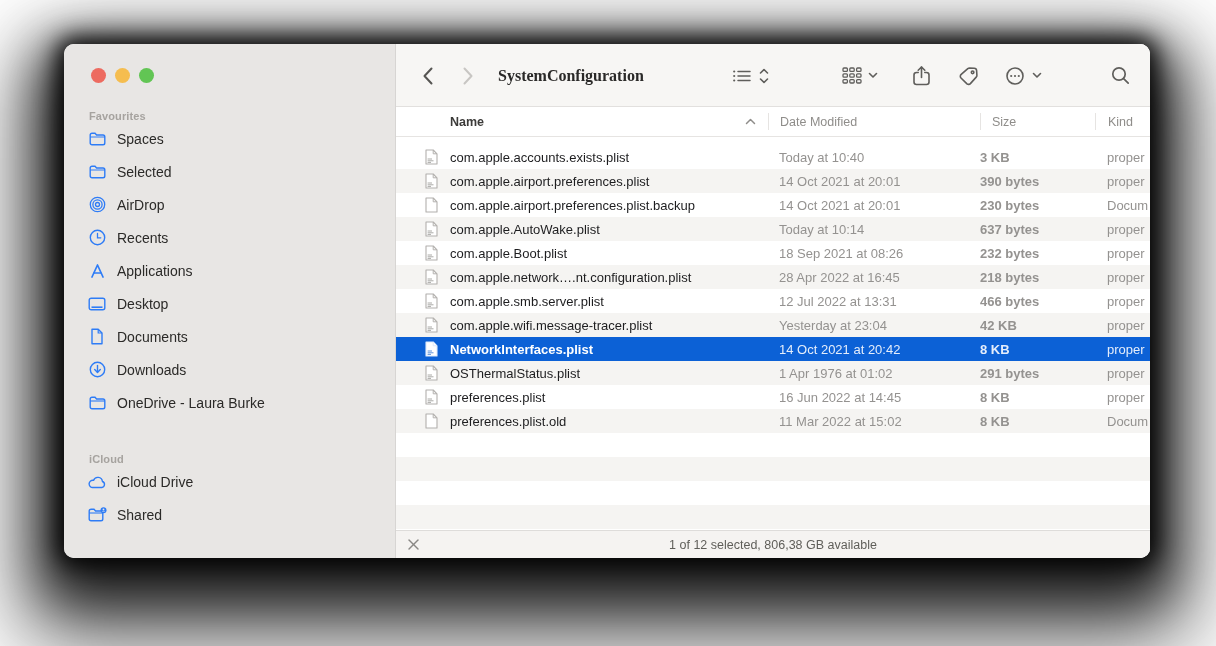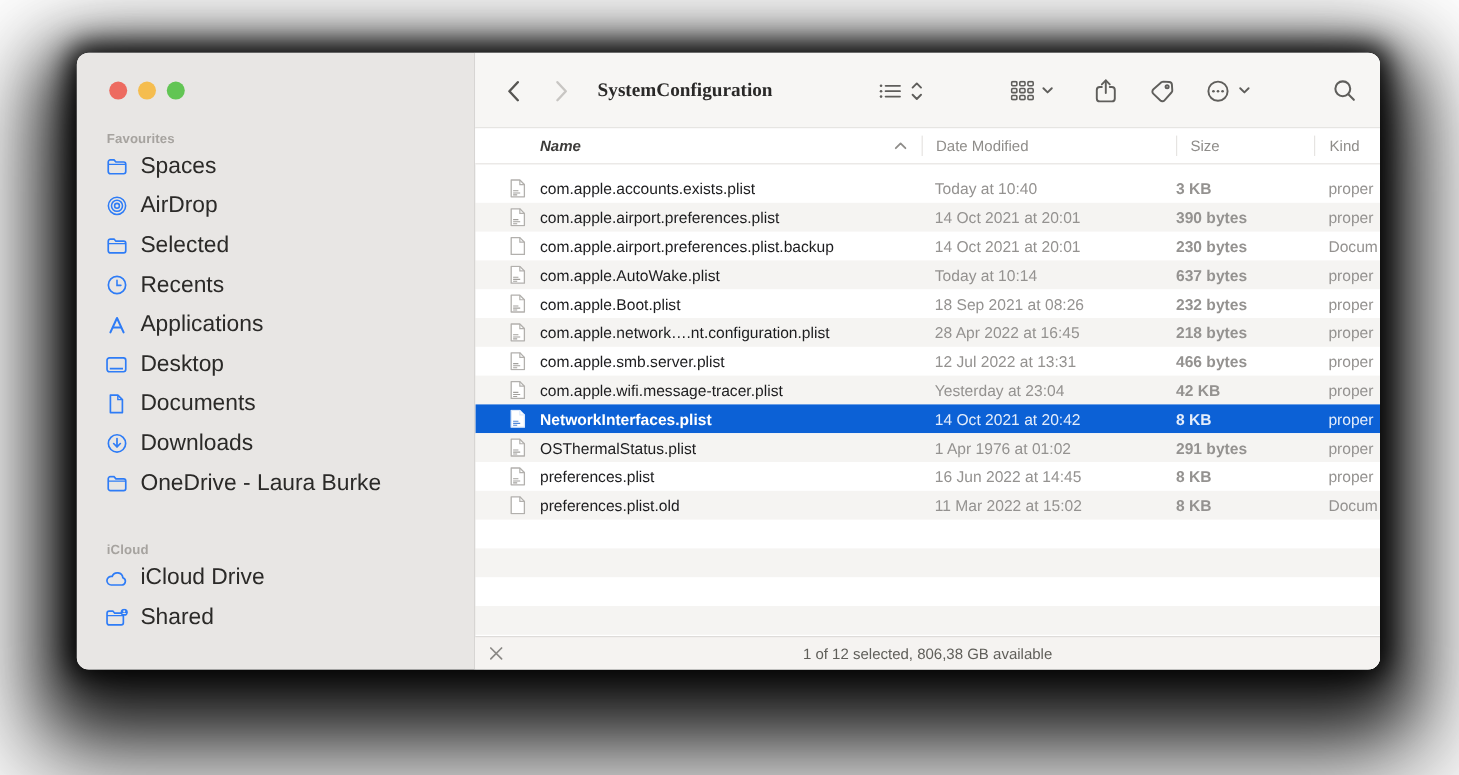--- a/index.html
+++ b/index.html
@@ -21,21 +21,21 @@
              padding:24px 0 0 0; position:relative; }
   .traffic { display:flex; gap:9px; padding-left:27px; }
   .tl { width:15px; height:15px; border-radius:50%; }
   .sb-header { font-size:11px; font-weight:700; color:#a6a39f; padding-left:25px; margin-top:27px;
                letter-spacing:.1px; }
   .sb-header.later { margin-top:34px; }
   .sb-item { display:flex; align-items:center; height:33px; padding-left:23px; gap:10px; }
   .sb-icon { width:20px; height:18px; display:flex; align-items:center; justify-content:center;
              color:#2e7cf6; flex:0 0 20px; }
   .sb-icon svg { display:block; }
-  .sb-label { font-size:19px; color:#2b2a28; white-space:nowrap; }
+  .sb-label { font-size:14px; color:#2b2a28; white-space:nowrap; }
 
   
   .main { flex:1; display:flex; flex-direction:column; background:#fff; min-width:0; }
 
   
   .toolbar { height:63px; background:#f7f6f4; border-bottom:1px solid #e2e0de;
              position:relative; flex:0 0 63px;font-family:Liberation Serif, serif; }
   .tb { position:absolute; top:0; height:63px; display:flex; align-items:center; color:#5f5e5b; }
   .tb svg { display:block; }
   .nav-back   { left:26px; color:#565552; }
@@ -46,21 +46,21 @@
   .tb-share   { left:516px; }
   .tb-tag     { left:562px; }
   .tb-more    { left:608px; gap:6px; }
   .tb-search  { left:714px; }
 
   
   .thead { height:30px; background:#fff; border-bottom:1px solid #e6e4e2;
            position:relative; display:flex; align-items:center; flex:0 0 30px;
            font-size:12.5px; color:#8f8d8a; }
   .th-name { width:372px; padding-left:54px; color:#3c3b39; font-weight:700; position:relative;
-             display:flex; align-items:center;font-style:italic; }
+             display:flex; align-items:center; }
   .sort-caret { position:absolute; right:12px; color:#8f8d8a; display:flex; }
   .th-date { width:212px; padding-left:11px; border-left:1px solid #e6e4e2; height:17px;
              display:flex; align-items:center; }
   .th-size { width:115px; padding-left:11px; border-left:1px solid #e6e4e2; height:17px;
              display:flex; align-items:center; }
   .th-kind { flex:1; padding-left:12px; border-left:1px solid #e6e4e2; height:17px;
              display:flex; align-items:center; }
 
   
   .list { flex:1; padding-top:8px; overflow:hidden; background:#fff; }
@@ -102,38 +102,38 @@
             <span class="sb-icon">
               <svg width="17" height="14" viewBox="0 0 17 14">
                 <path d="M1.2 3 C1.2 2 2 1.2 3 1.2 H6 L7.6 3 H14 C15 3 15.8 3.8 15.8 4.8 V11 C15.8 12 15 12.8 14 12.8 H3 C2 12.8 1.2 12 1.2 11 Z" fill="none" stroke="currentColor" stroke-width="1.4"></path>
                 <line x1="1.2" y1="5" x2="15.8" y2="5" stroke="currentColor" stroke-width="1.1"></line>
               </svg>
             </span>
             <span class="sb-label">Spaces</span>
           </div>
           <div class="sb-item">
             <span class="sb-icon">
+              <svg width="17" height="14" viewBox="0 0 17 14">
+                <path d="M1.2 3 C1.2 2 2 1.2 3 1.2 H6 L7.6 3 H14 C15 3 15.8 3.8 15.8 4.8 V11 C15.8 12 15 12.8 14 12.8 H3 C2 12.8 1.2 12 1.2 11 Z" fill="none" stroke="currentColor" stroke-width="1.4"></path>
+                <line x1="1.2" y1="5" x2="15.8" y2="5" stroke="currentColor" stroke-width="1.1"></line>
+              </svg>
+            </span>
+            <span class="sb-label">Selected</span>
+          </div>
+          <div class="sb-item">
+            <span class="sb-icon">
               <svg width="17" height="17" viewBox="0 0 17 17">
                 <g fill="none" stroke="currentColor" stroke-width="1.3">
                   <circle cx="8.5" cy="8.5" r="2"></circle>
                   <circle cx="8.5" cy="8.5" r="4.6"></circle>
                   <circle cx="8.5" cy="8.5" r="7.2"></circle>
                 </g>
               </svg>
             </span>
             <span class="sb-label">AirDrop</span>
-          </div>
-          <div class="sb-item">
-            <span class="sb-icon">
-              <svg width="17" height="14" viewBox="0 0 17 14">
-                <path d="M1.2 3 C1.2 2 2 1.2 3 1.2 H6 L7.6 3 H14 C15 3 15.8 3.8 15.8 4.8 V11 C15.8 12 15 12.8 14 12.8 H3 C2 12.8 1.2 12 1.2 11 Z" fill="none" stroke="currentColor" stroke-width="1.4"></path>
-                <line x1="1.2" y1="5" x2="15.8" y2="5" stroke="currentColor" stroke-width="1.1"></line>
-              </svg>
-            </span>
-            <span class="sb-label">Selected</span>
           </div>
           <div class="sb-item">
             <span class="sb-icon">
               <svg width="17" height="17" viewBox="0 0 17 17">
                 <circle cx="8.5" cy="8.5" r="7.2" fill="none" stroke="currentColor" stroke-width="1.4"></circle>
                 <path d="M8.5 4.5 V8.8 H11.8" fill="none" stroke="currentColor" stroke-width="1.3" stroke-linecap="round"></path>
               </svg>
             </span>
             <span class="sb-label">Recents</span>
           </div>

